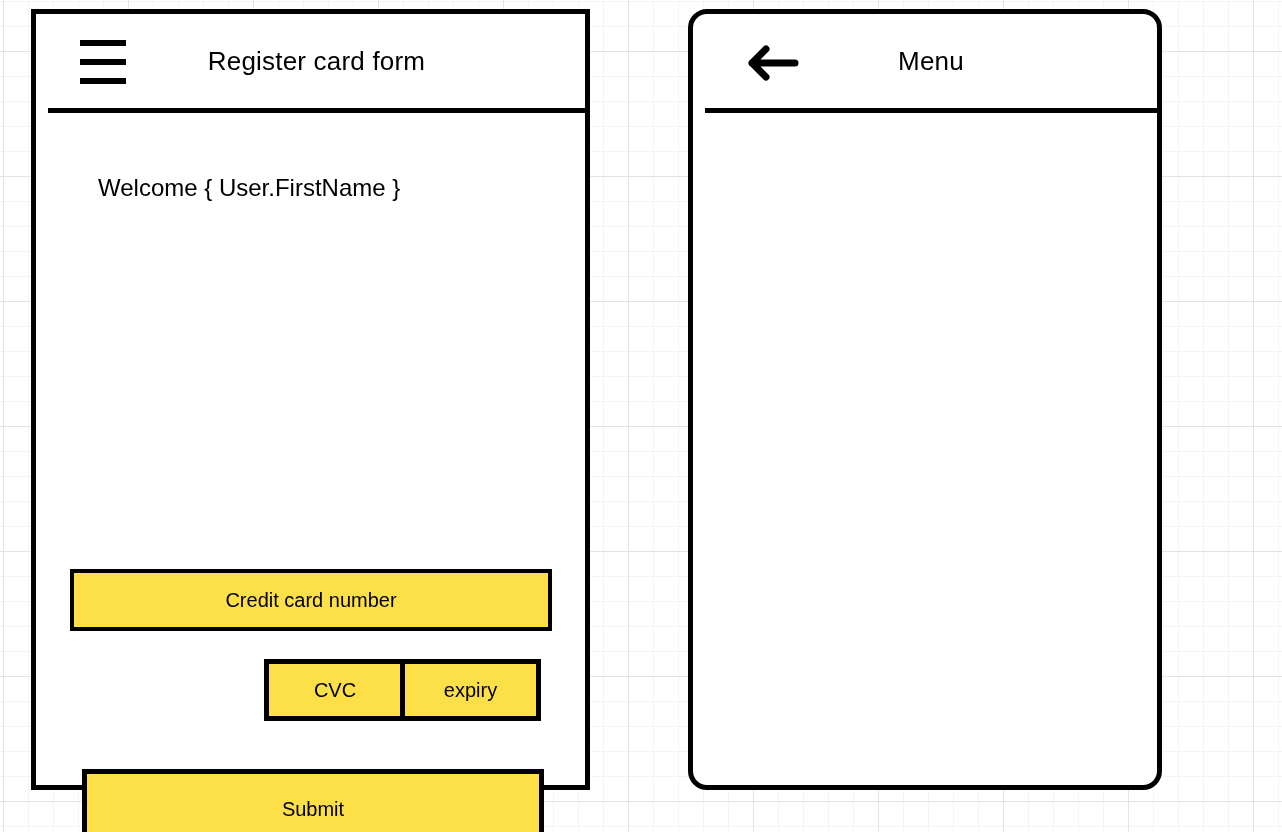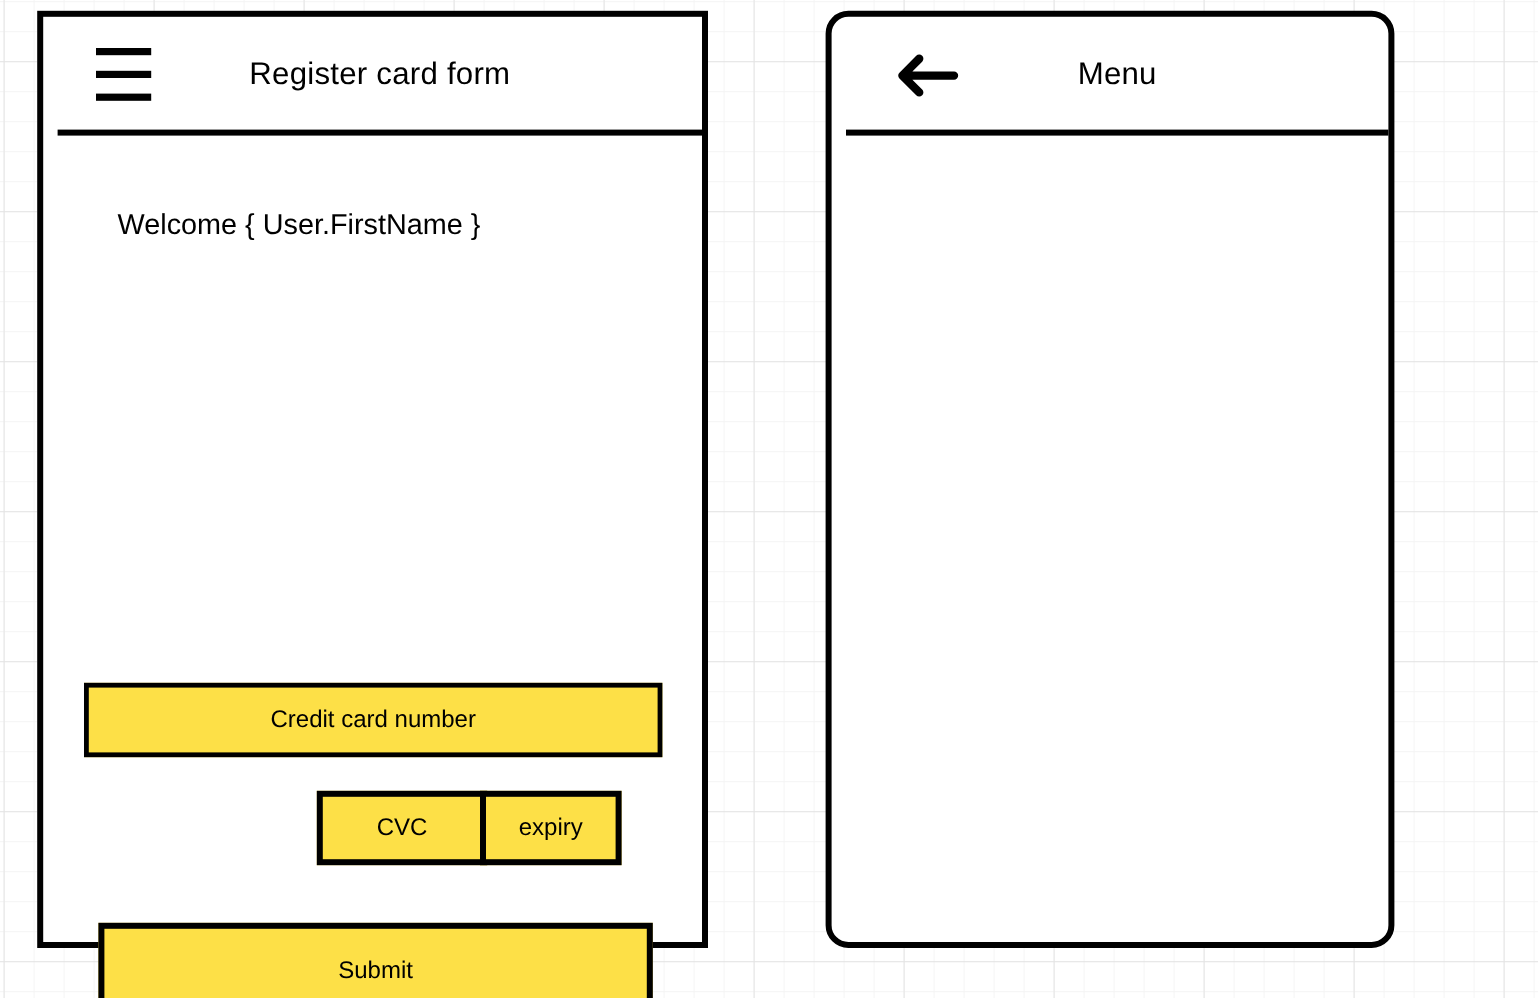--- a/index.html
+++ b/index.html
@@ -105,21 +105,21 @@
     border: 4px solid #000000;
     background: #fde047;
     display: flex;
     align-items: center;
     justify-content: center;
     font-size: 20px;
     cursor: pointer;
   }
   .field-credit-card { left: 22px;  top: 456px; width: 482px; height: 62px; }
   .field-cvc         { left: 172px; top: 546px; width: 142px; height: 62px; border-width: 5px; margin-left: 44px; }
-  .field-expiry      { left: 352px; top: 546px; width: 118px; height: 62px; border-width: 5px; }
+  .field-expiry      { left: 352px; top: 546px; width: 141px; height: 62px; border-width: 5px; }
   .submit-button     { left: 34px;  top: 656px; width: 462px; height: 81px; border-width: 5px; }
 </style>
 </head>
 <body>
 
 <div class="canvas">
 
   <div class="screen register">
     <div class="topbar">
       <button class="hamburger" aria-label="menu">

